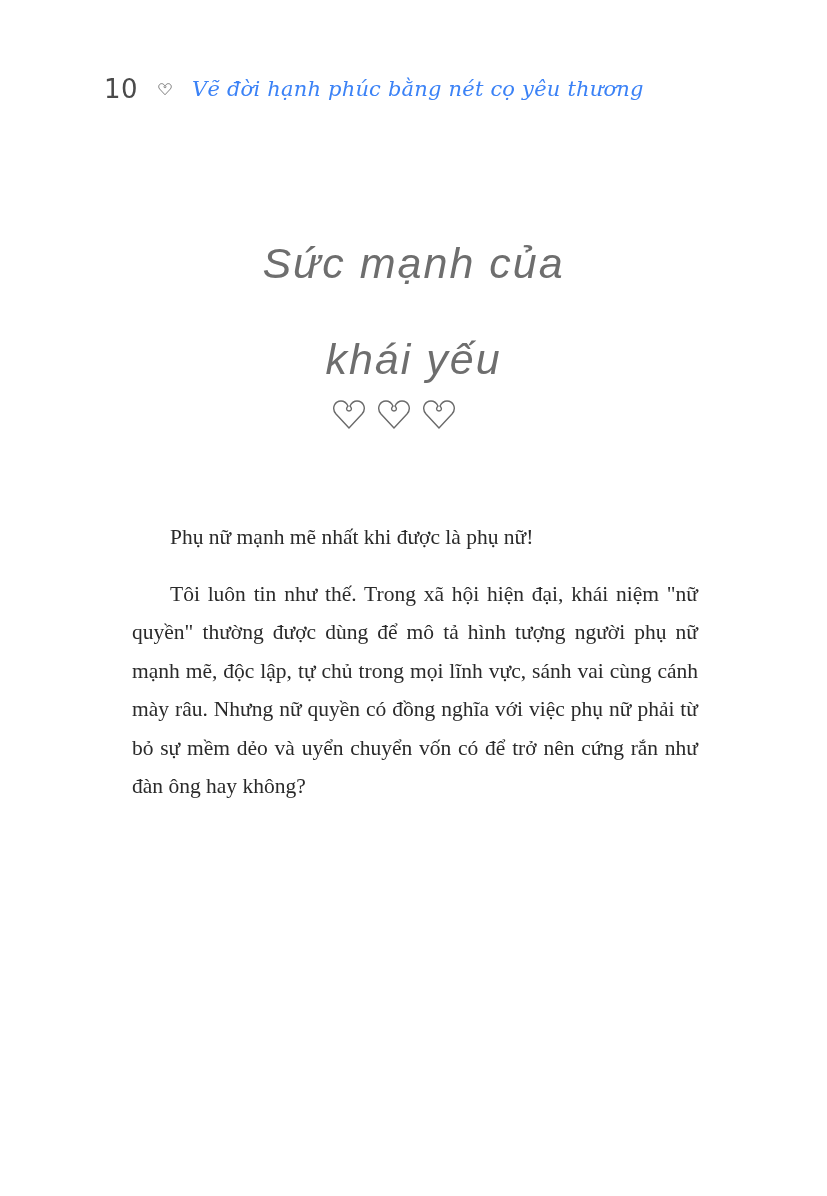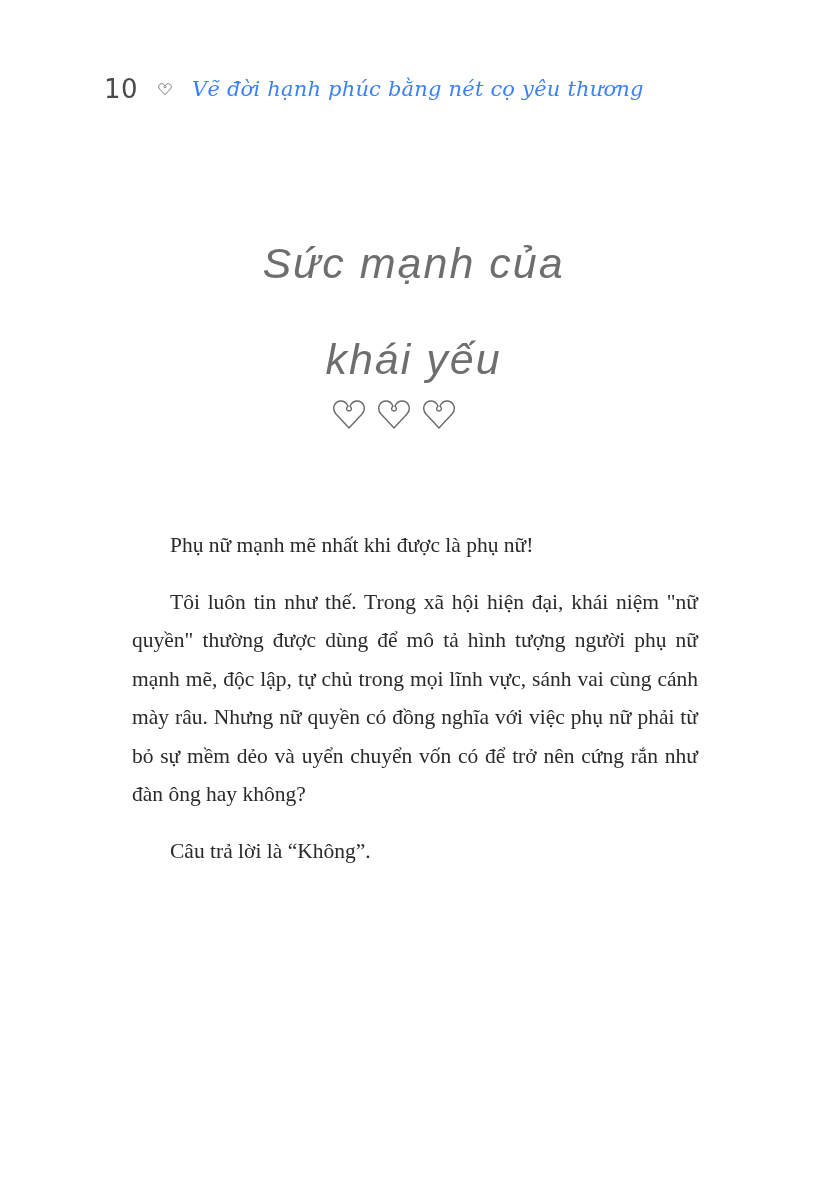--- a/index.html
+++ b/index.html
@@ -7,21 +7,21 @@
     .page { position: absolute; left: 0; top: 0; width: 827px; height: 1196px; background: #fff; }
     .running-head { position: absolute; left: 104px; top: 72px; height: 34px; display: flex; align-items: center; }
     .page-number { font-family: "DejaVu Sans", sans-serif; font-size: 26px; color: #4a4a4a; letter-spacing: 0.5px; }
     .head-heart { margin-left: 20px; margin-right: 20px; width: 14px; height: 14px; display: inline-block; }
     .running-title { font-family: "DejaVu Serif", serif; font-style: italic; font-size: 21px; color: #3b82f6; letter-spacing: 0.2px; }
     .chapter-title { position: absolute; left: 0; width: 827px; top: 186px; text-align: center; font-family: Liberation Sans, sans-serif; font-style: italic; font-weight: normal; color: #6e6e6e; font-size: 43px; line-height: 96px; letter-spacing: 2px; }
     .chapter-title .line { display: block; }
     .hearts { position: absolute; left: 332px; top: 398px; display: flex; gap: 11px; }
     .heart { width: 34px; height: 32px; display: block; }
     .body-text { position: absolute; left: 132px; width: 566px; top: 514px; font-family: "Liberation Serif", serif; font-size: 21.5px; line-height: 38.5px; color: #2a2a2a; }
-    .body-text p { margin: 12px 0 18px 0; text-indent: 38px; text-align: justify; }
+    .body-text p { margin: 4px 0 18px 0; text-indent: 38px; text-align: justify; }
   </style>
 </head>
 <body>
 
 <div class="page">
 
   <div class="running-head">
     <span class="page-number">10</span>
     <span class="head-heart">
       <svg viewBox="0 0 34 32" width="14" height="14">
@@ -44,16 +44,15 @@
         <path d="M17 30 L4 16 C-1 10 3 3 9 3 C13 3 15 6 16 8 C14 10 14 13 17 13 C20 13 20 10 18 8 C19 6 21 3 25 3 C31 3 35 10 30 16 Z" fill="none" stroke="#6a6a6a" stroke-width="1.4"></path>
       </svg>
     <svg class="heart" viewBox="0 0 34 32">
         <path d="M17 30 L4 16 C-1 10 3 3 9 3 C13 3 15 6 16 8 C14 10 14 13 17 13 C20 13 20 10 18 8 C19 6 21 3 25 3 C31 3 35 10 30 16 Z" fill="none" stroke="#6a6a6a" stroke-width="1.4"></path>
       </svg>
   </div>
 
   <div class="body-text">
     <p>Phụ nữ mạnh mẽ nhất khi được là phụ nữ!</p>
     <p>Tôi luôn tin như thế. Trong xã hội hiện đại, khái niệm "nữ quyền" thường được dùng để mô tả hình tượng người phụ nữ mạnh mẽ, độc lập, tự chủ trong mọi lĩnh vực, sánh vai cùng cánh mày râu. Nhưng nữ quyền có đồng nghĩa với việc phụ nữ phải từ bỏ sự mềm dẻo và uyển chuyển vốn có để trở nên cứng rắn như đàn ông hay không?</p>
-    <p>Câu trả lời là “Không”.</p>
   </div>
 
 </div>
 
 </body></html>

